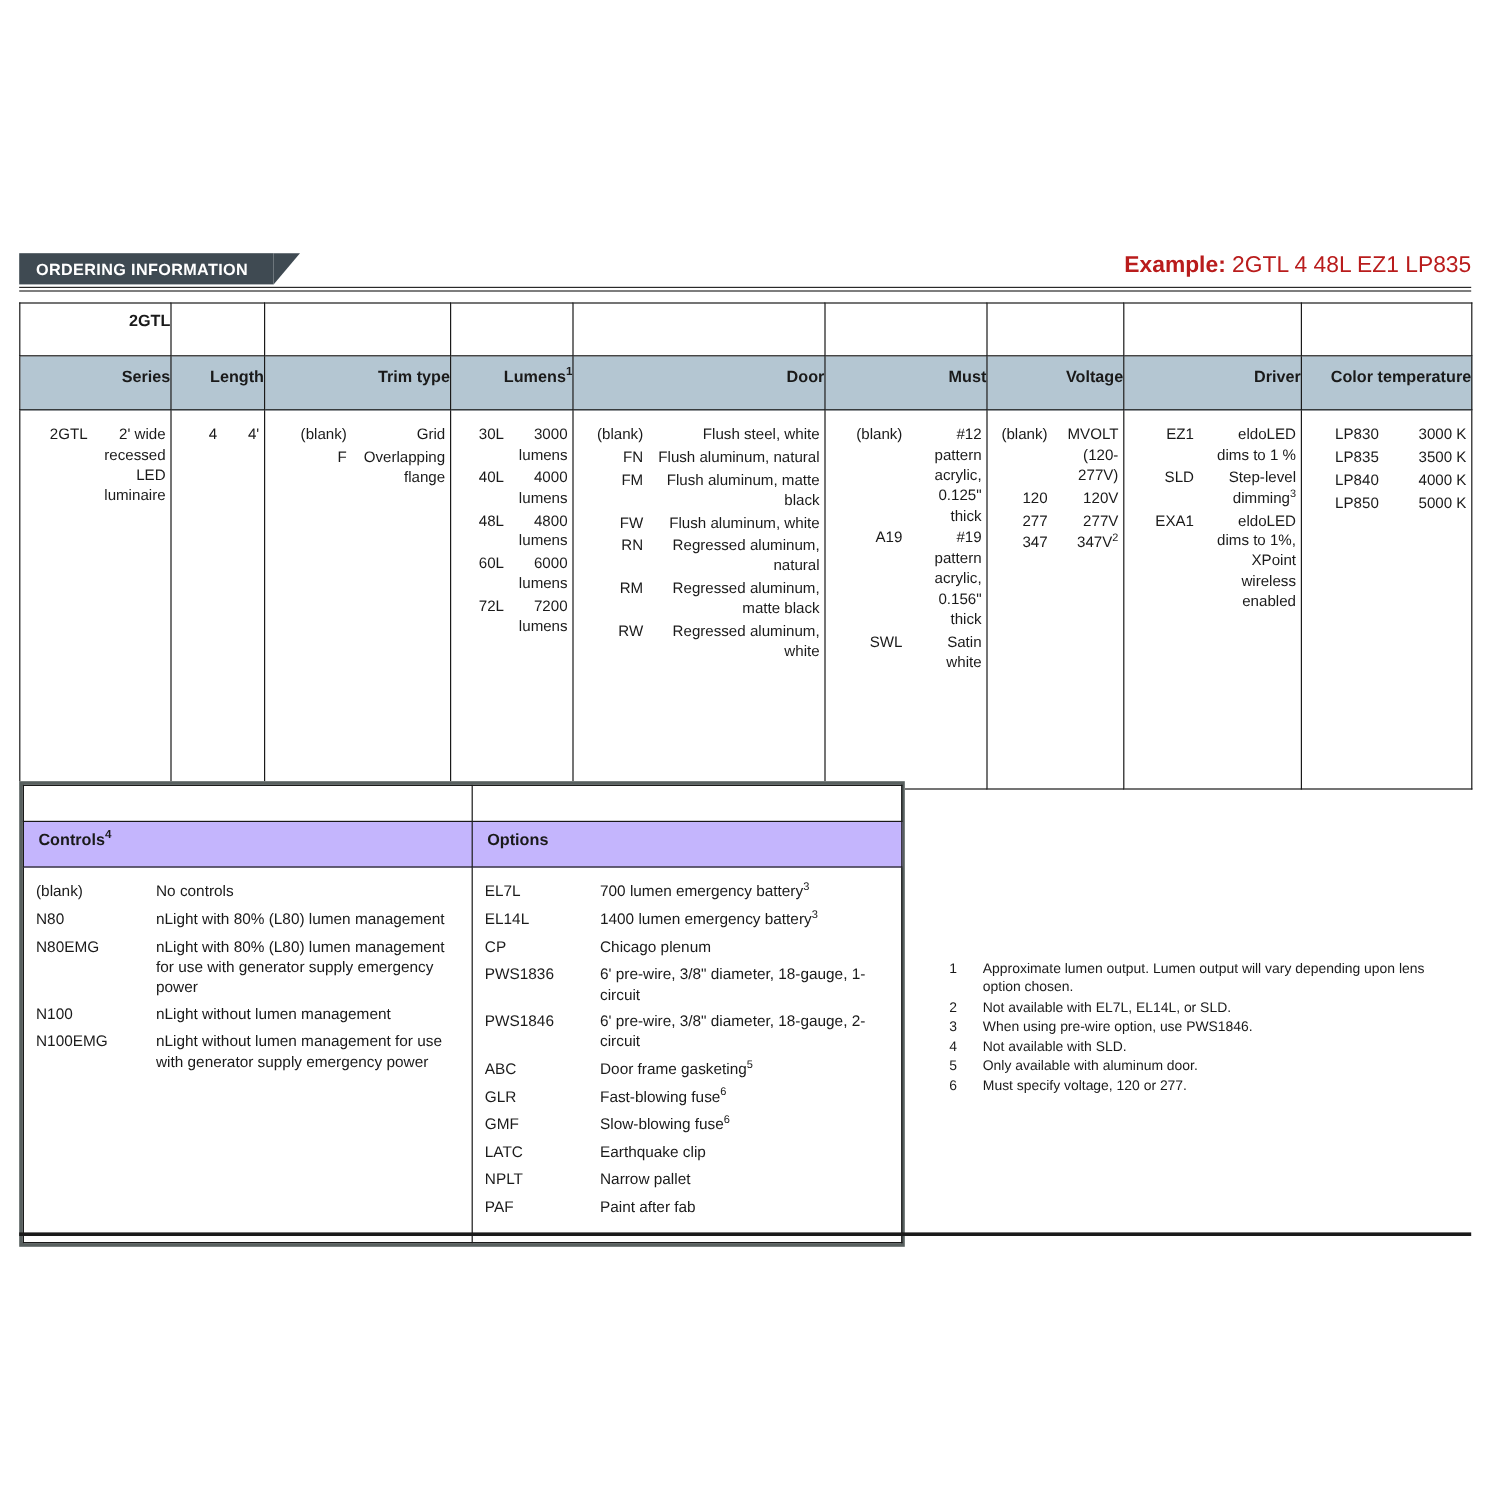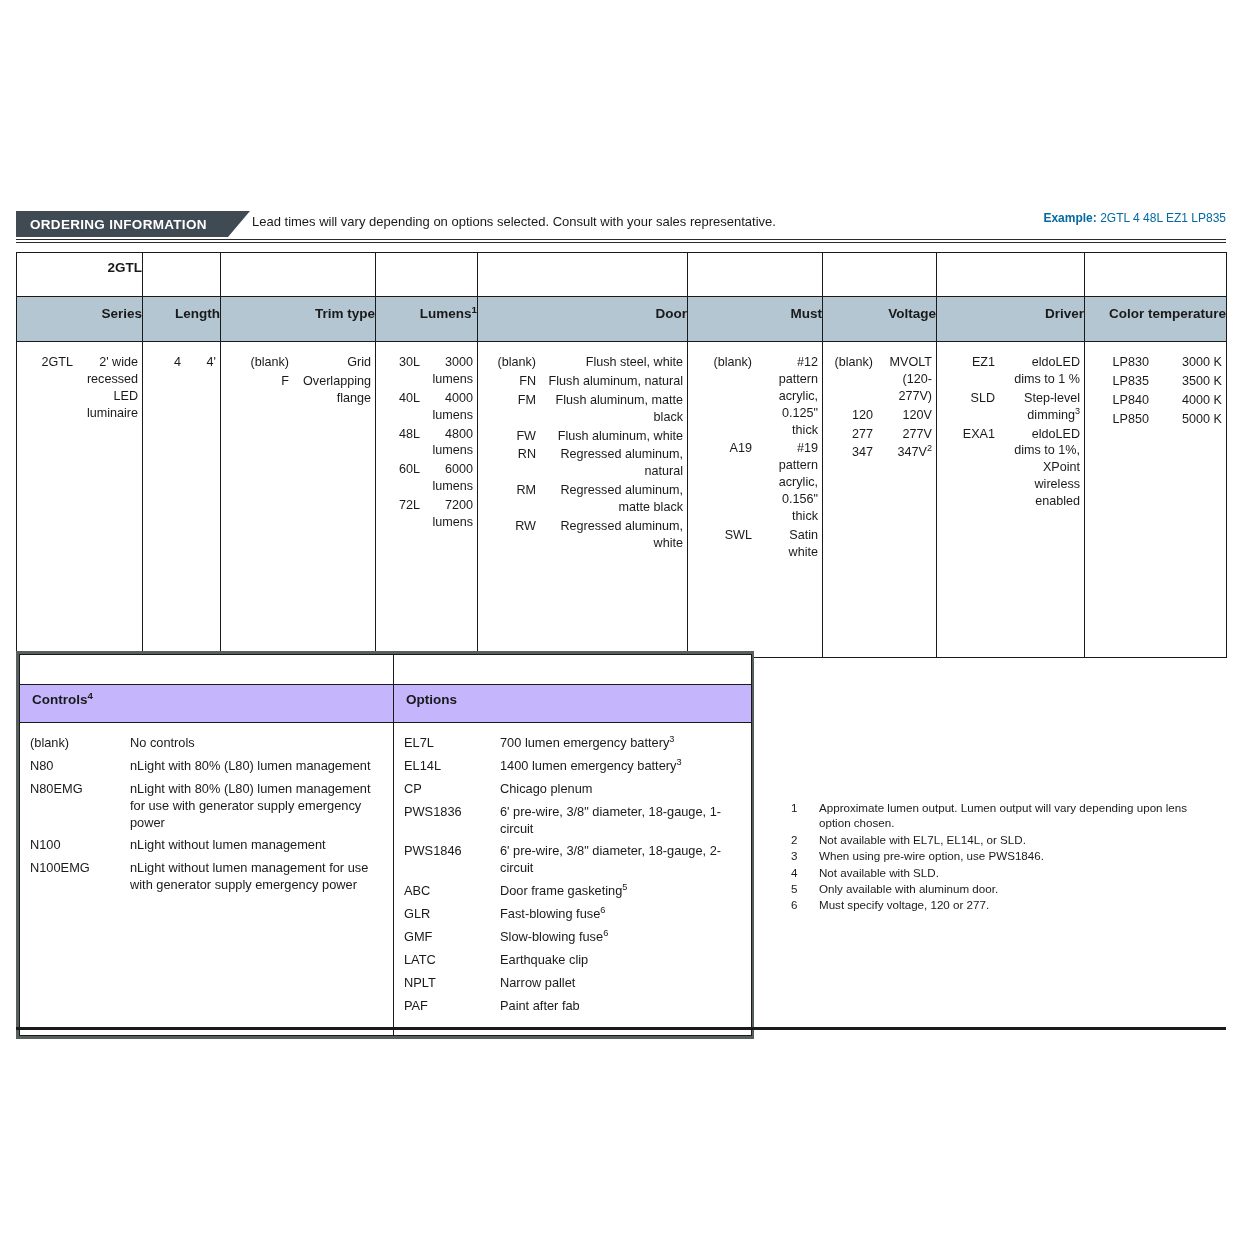--- a/index.html
+++ b/index.html
@@ -57,22 +57,22 @@
     position: absolute;
     left: 236px;
     top: 3px;
     font-size: 13px;
     color: #1a1a1a;
   }
   .banner-example {
     position: absolute;
     right: 0;
     top: 0px;
-    font-size: 12px;
-    color: #0369a1;
+    font-size: 19px;
+    color: #b91c1c;
     white-space: nowrap;
     padding-left: 17px;
   }
   .banner-example b { font-weight: bold; }
   .banner-example span.code { font-weight: normal; }
 
   .rule-double {
     position: absolute;
     left: 16px;
     top: 239px;
@@ -239,21 +239,20 @@
   }
 </style>
 </head>
 <body>
 
 <div class="page">
 
   <div class="banner-row">
     <div class="banner-tab">ORDERING INFORMATION</div>
     <div class="banner-wedge"></div>
-    <div class="banner-note">Lead times will vary depending on options selected. Consult with your sales representative.</div>
     <div class="banner-example"><b>Example:</b> <span class="code">2GTL 4 48L EZ1 LP835</span></div>
   </div>
   <div class="rule-double"></div>
 
   <table class="main-table">
     <colgroup>
       <col style="width:126px">
         <col style="width:78px">
         <col style="width:155px">
       <col style="width:102px">

